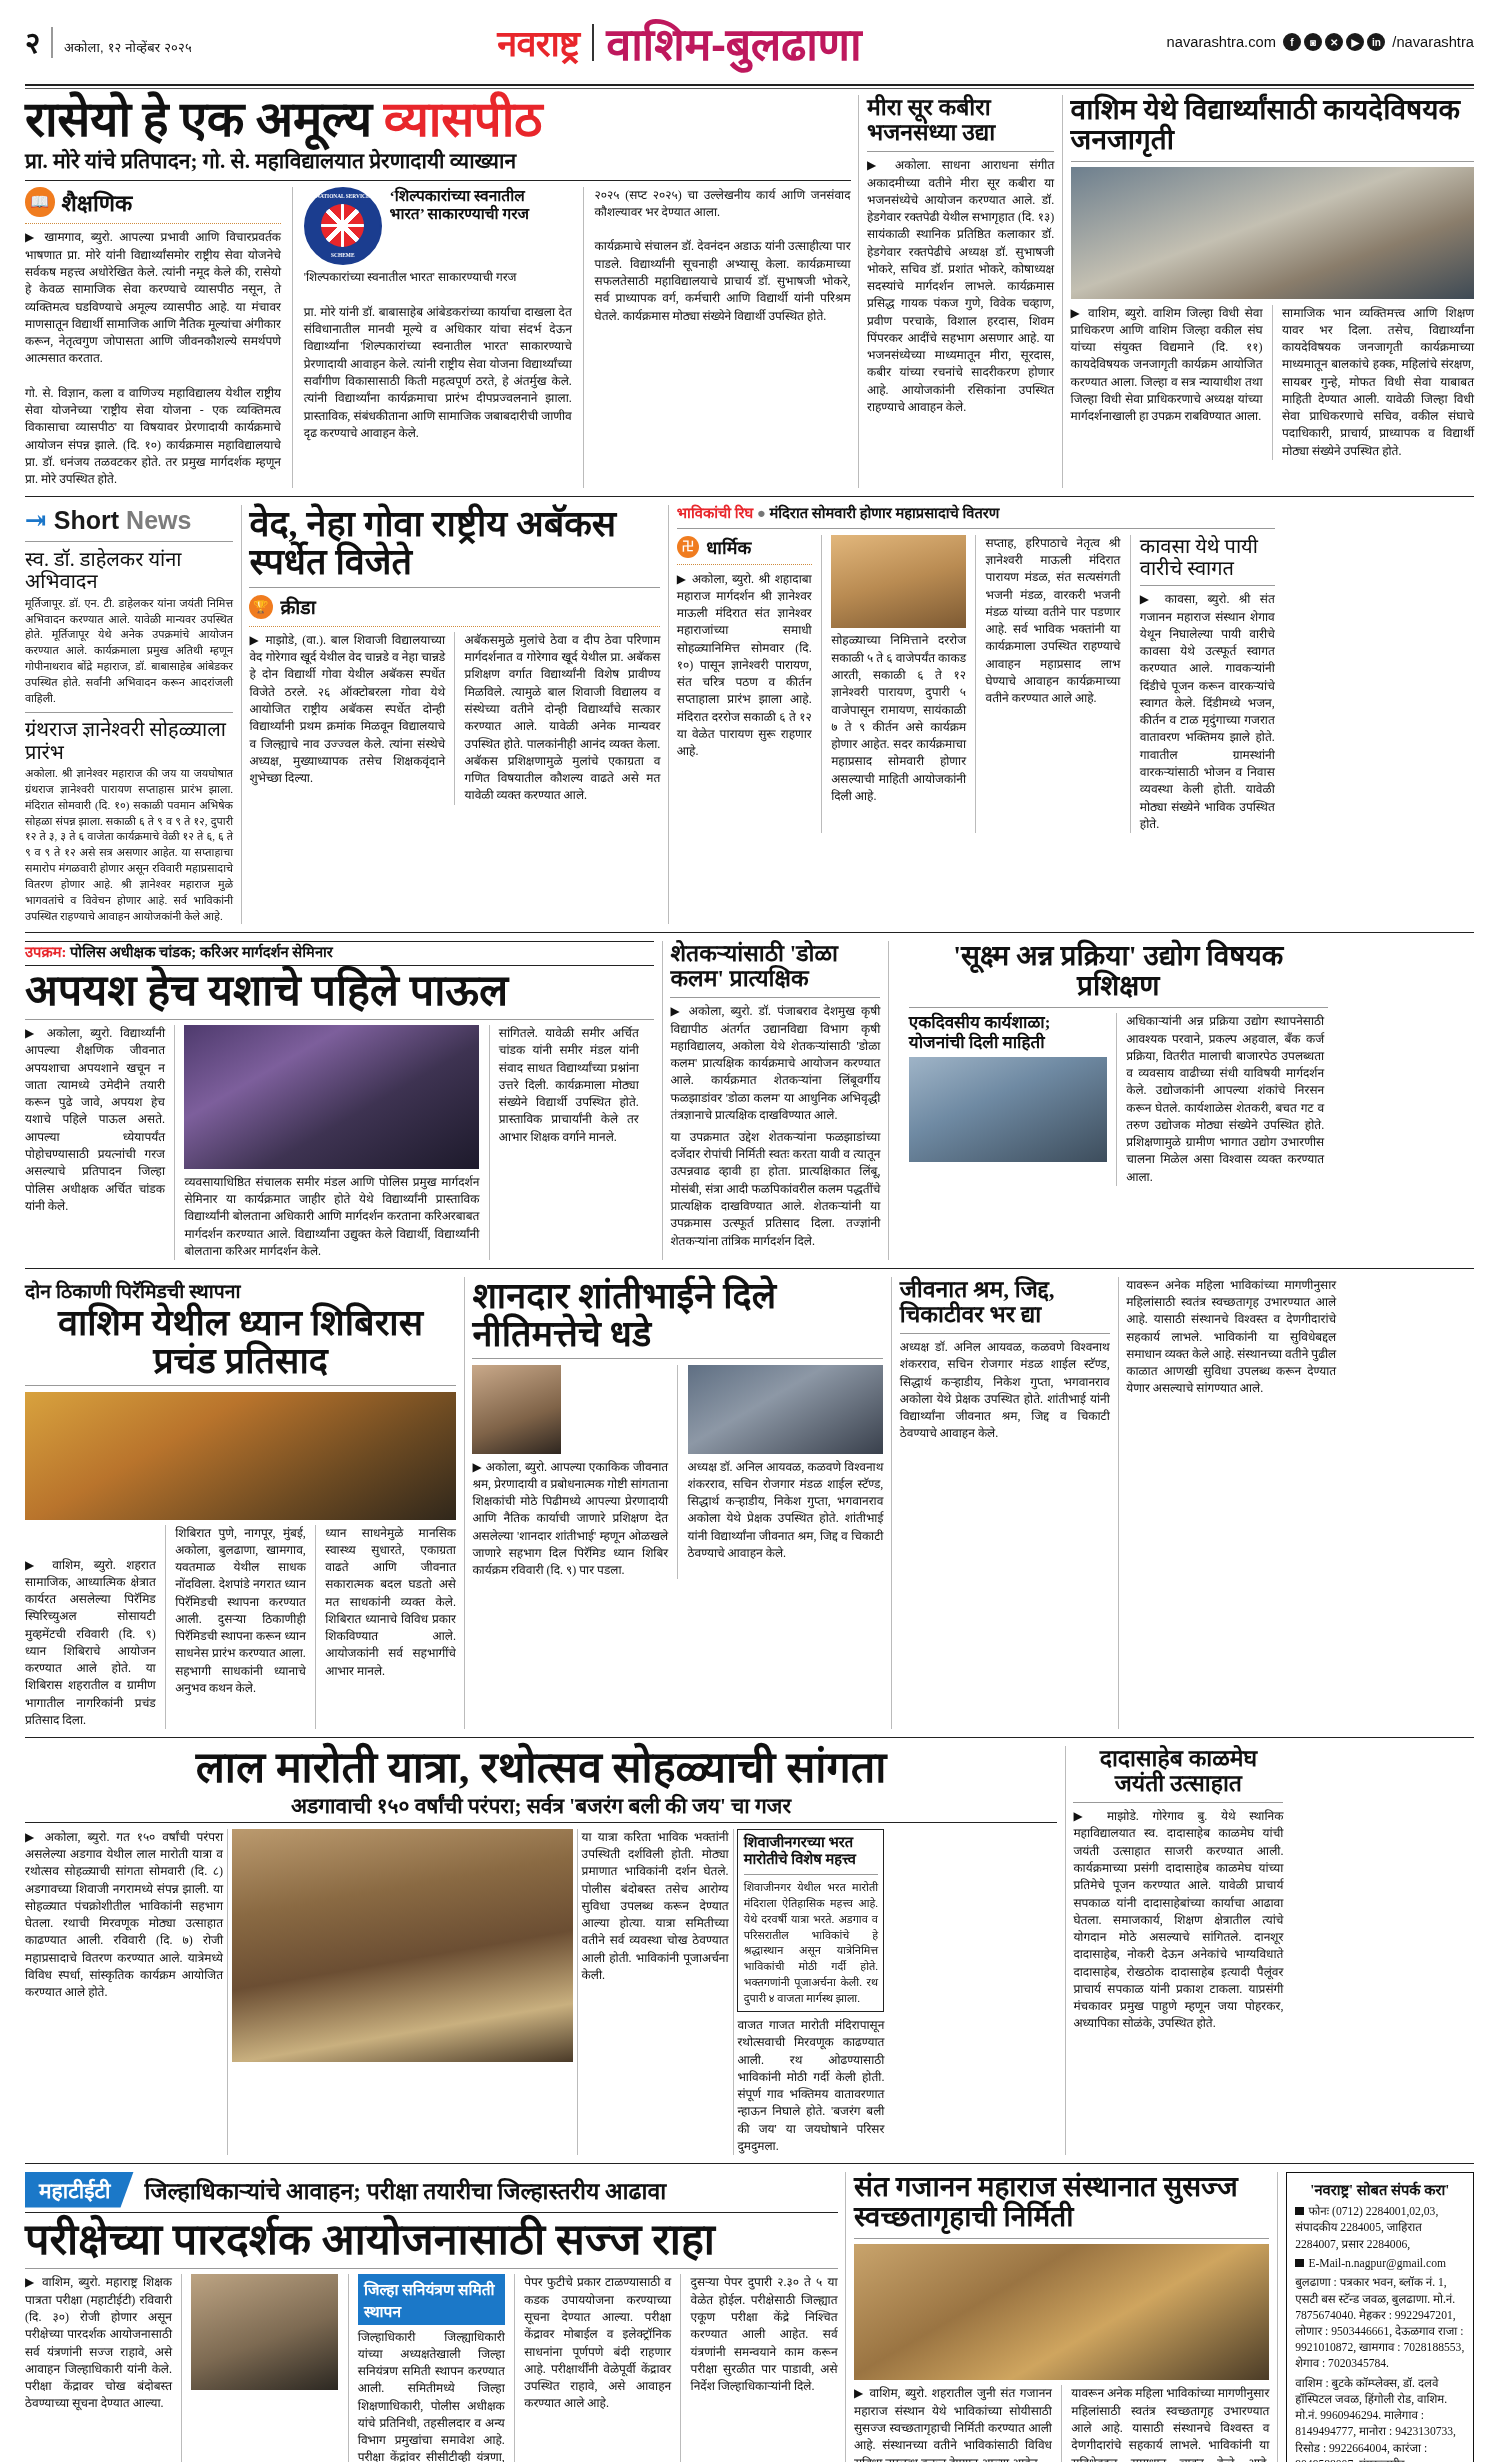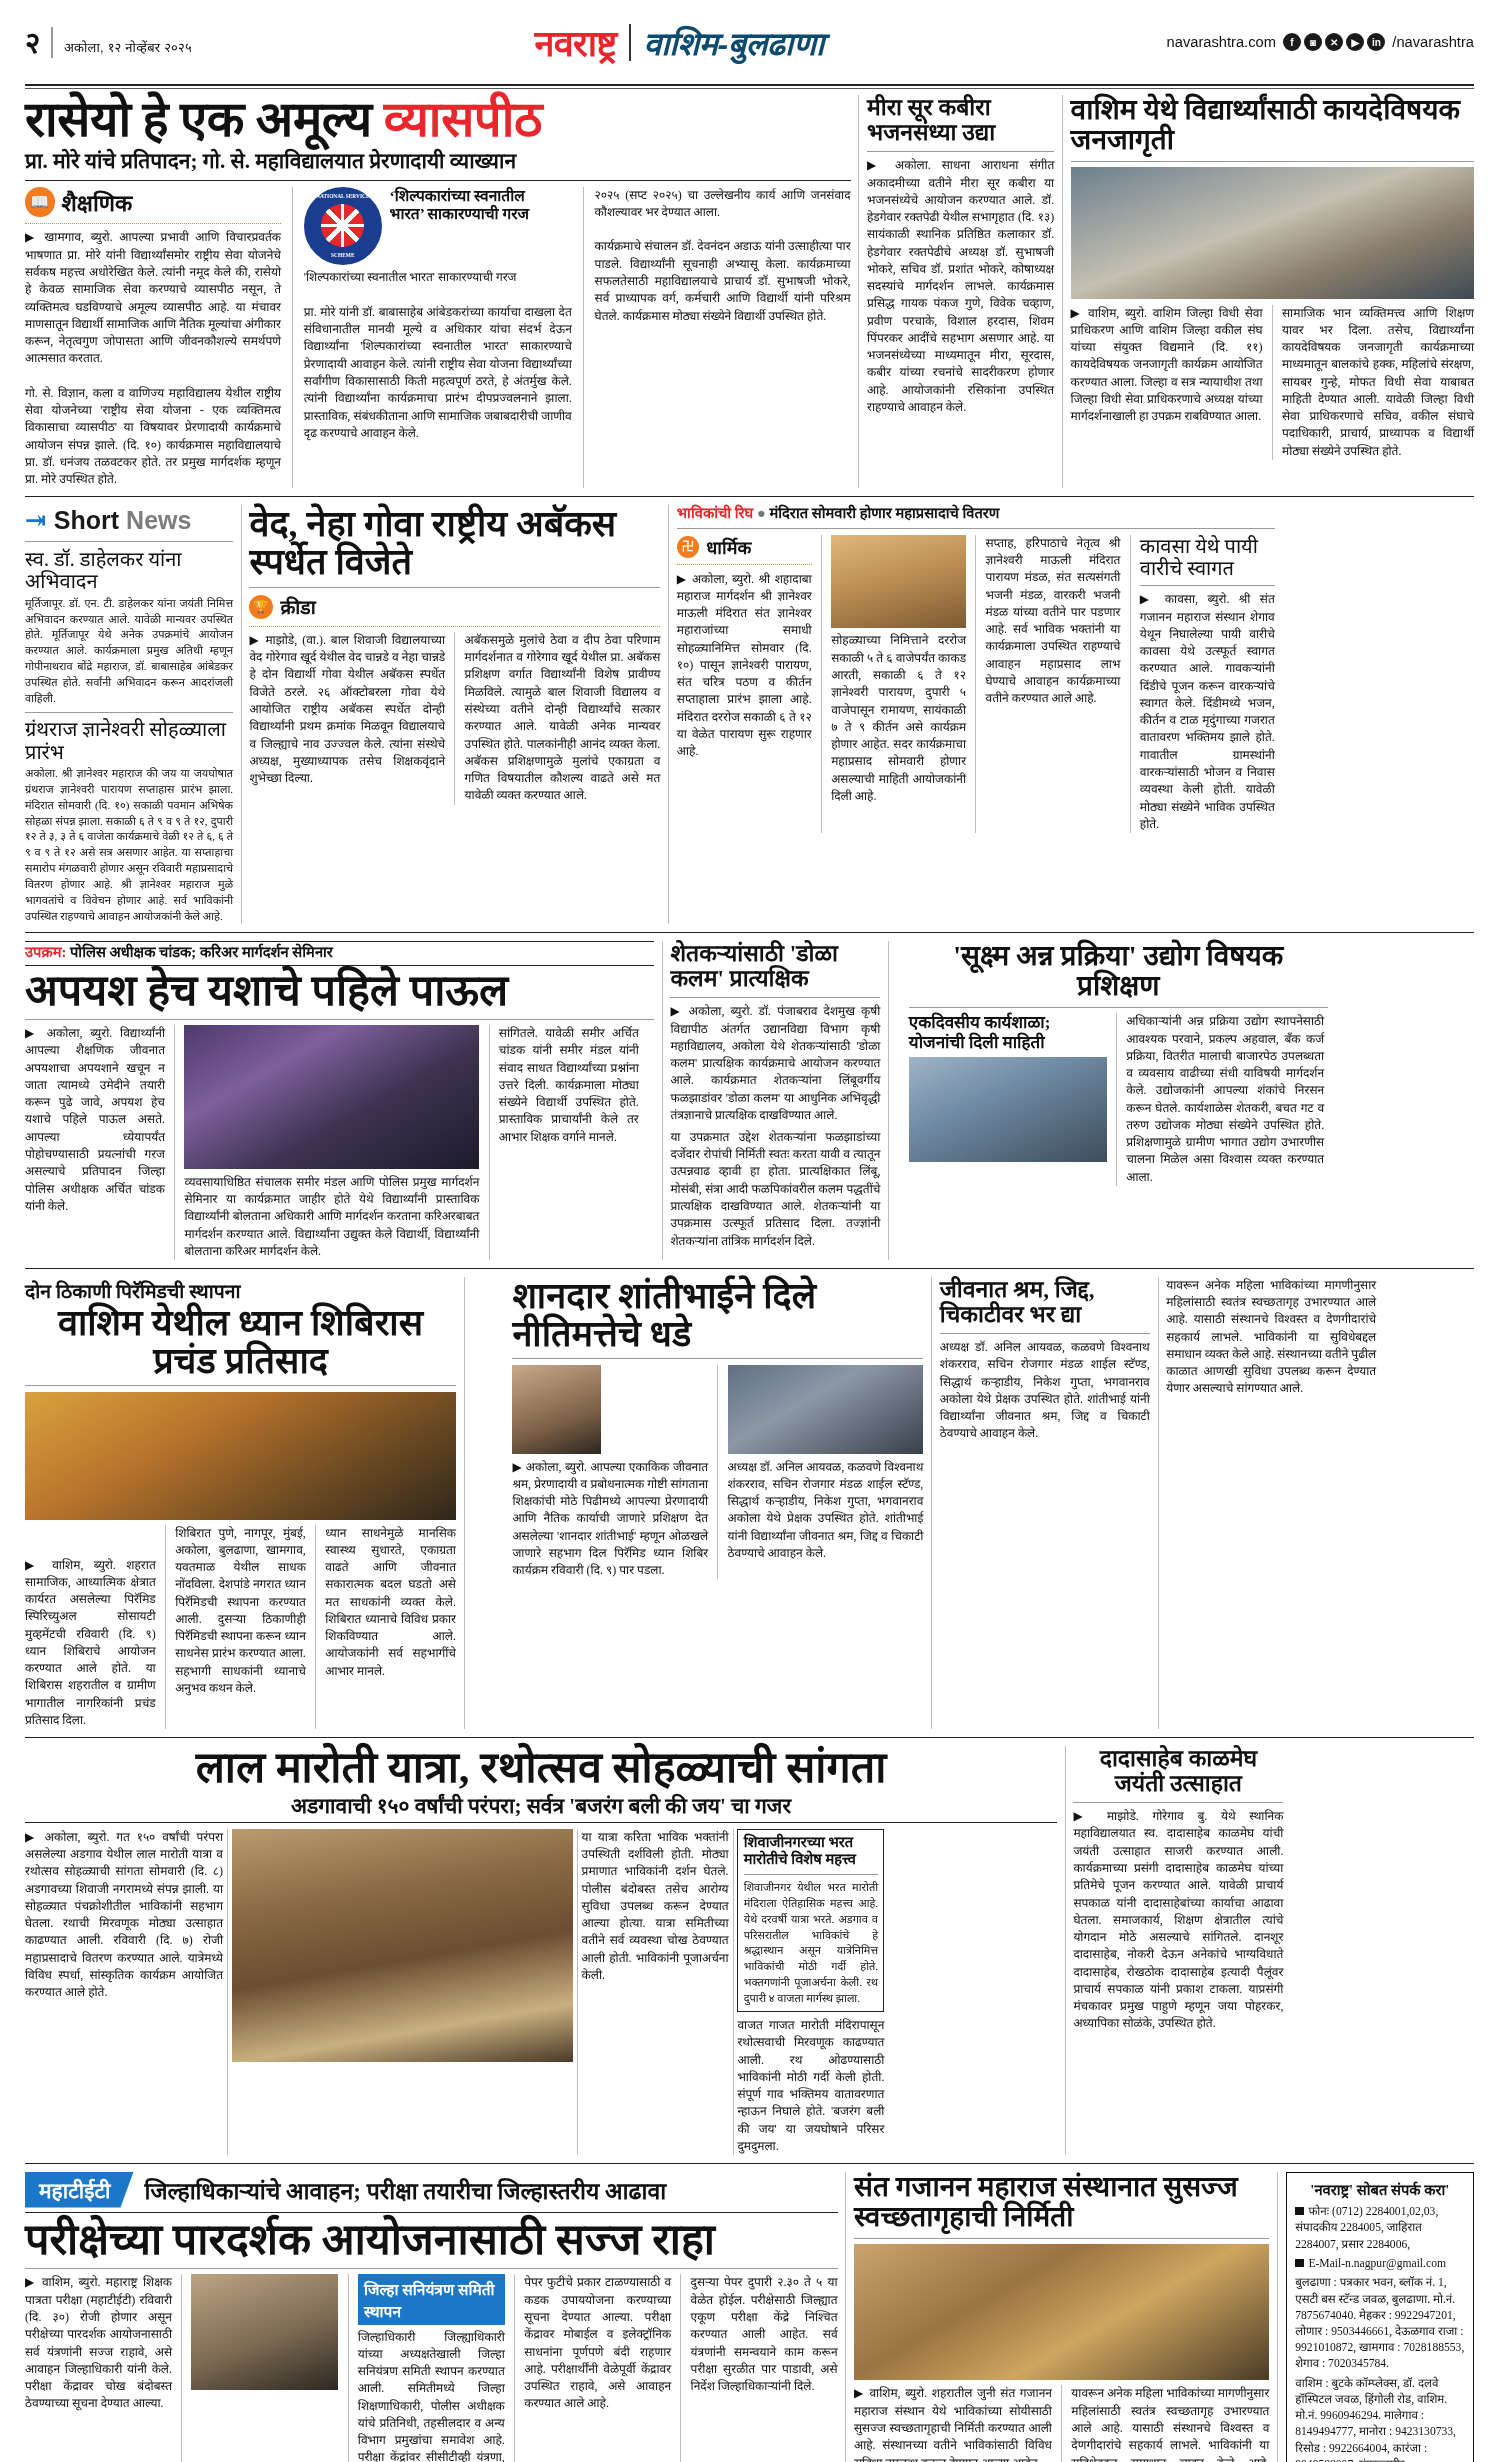--- a/index.html
+++ b/index.html
@@ -24,21 +24,21 @@
     justify-content: space-between;
     padding: 0 11px;
   }
   .mh-left { display: flex; align-items: flex-end; gap: 11px; }
   .mh-pageno { font-size: 29.5px; font-weight: bold; font-family: "Liberation Sans", sans-serif; line-height: 1; }
   .mh-divider { width: 1.6px; height: 31px; background: #999; }
   .mh-dateline { font-size: 13px; font-family: "Liberation Sans", sans-serif; padding-bottom: 1.6px; letter-spacing: 0.2px; }
   .mh-center { display: flex; align-items: center; gap: 12.4px; }
   .mh-logo { font-size: 36px; font-weight: bold; color: #e8262b; letter-spacing: -0.8px; font-family: "Liberation Sans", sans-serif; }
   .mh-vline { width: 2.3px; height: 37px; background: #333; }
-  .mh-edition { font-size: 32px; font-weight: bold; color: #0c4a6e; font-family: "Liberation Sans", sans-serif; letter-spacing: -0.4px; font-style: italic; }
+  .mh-edition { font-size: 45px; font-weight: bold; color: #be185d; font-family: "Liberation Sans", sans-serif; letter-spacing: -0.4px; }
   .mh-right { display: flex; align-items: center; gap: 7px; font-family: "Liberation Sans", sans-serif; font-size: 14.7px; }
   .soc { display:flex; gap:3.1px; }
   .soc i {
     width: 18px; height: 18px; border-radius: 50%;
     background: #1a1a1a; color:#fff; display:inline-flex;
     align-items:center; justify-content:center;
     font-size: 10px; font-style: normal; font-weight: bold;
   }
   .rule-top { border-top: 2.3px solid #222; border-bottom: 0.8px solid #555; height: 4.7px; margin: 0 11px 0 11px; }
 
@@ -356,21 +356,21 @@
         <div class="col-body" style="width:137px;margin-top:32px;">▶ वाशिम, ब्युरो. शहरात सामाजिक, आध्यात्मिक क्षेत्रात कार्यरत असलेल्या पिरॅमिड स्पिरिच्युअल सोसायटी मुव्हमेंटची रविवारी (दि. ९) ध्यान शिबिराचे आयोजन करण्यात आले होते. या शिबिरास शहरातील व ग्रामीण भागातील नागरिकांनी प्रचंड प्रतिसाद दिला.</div>
         <div class="vrule"></div>
         <div class="col-body" style="width:137px;">शिबिरात पुणे, नागपूर, मुंबई, अकोला, बुलढाणा, खामगाव, यवतमाळ येथील साधक नोंदविला. देशपांडे नगरात ध्यान पिरॅमिडची स्थापना करण्यात आली. दुसऱ्या ठिकाणीही पिरॅमिडची स्थापना करून ध्यान साधनेस प्रारंभ करण्यात आला. सहभागी साधकांनी ध्यानाचे अनुभव कथन केले.</div>
         <div class="vrule"></div>
         <div class="col-body" style="width:137px;">ध्यान साधनेमुळे मानसिक स्वास्थ्य सुधारते, एकाग्रता वाढते आणि जीवनात सकारात्मक बदल घडतो असे मत साधकांनी व्यक्त केले. शिबिरात ध्यानाचे विविध प्रकार शिकविण्यात आले. आयोजकांनी सर्व सहभागींचे आभार मानले.</div>
       </div>
     </div>
 
     <div class="vrule"></div>
 
-    <div style="width:411px;margin-left:40px;">
+    <div style="width:411px;">
       <h2 class="hd-lg">शानदार शांतीभाईने दिले नीतिमत्तेचे धडे</h2>
       <div class="hrule-thin"></div>
       <div style="display:flex;gap:9.3px;">
         <div style="width:196px;">
           <div class="ph" style="height:89px;width:89px;margin-bottom:4.7px;background:linear-gradient(160deg,#c9a98a,#7f6348 60%,#2e2620);"></div>
           <div class="col-body">▶ अकोला, ब्युरो. आपल्या एकाकिक जीवनात श्रम, प्रेरणादायी व प्रबोधनात्मक गोष्टी सांगताना शिक्षकांची मोठे पिढीमध्ये आपल्या प्रेरणादायी आणि नैतिक कार्याची जाणारे प्रशिक्षण देत असलेल्या 'शानदार शांतीभाई' म्हणून ओळखले जाणारे सहभाग दिल पिरॅमिड ध्यान शिबिर कार्यक्रम रविवारी (दि. ९) पार पडला.</div>
         </div>
         <div class="vrule"></div>
         <div style="width:196px;">
           <div class="ph" style="height:89px;margin-bottom:4.7px;background:linear-gradient(150deg,#5f6f83,#8d98a6 40%,#39404c);"></div>

